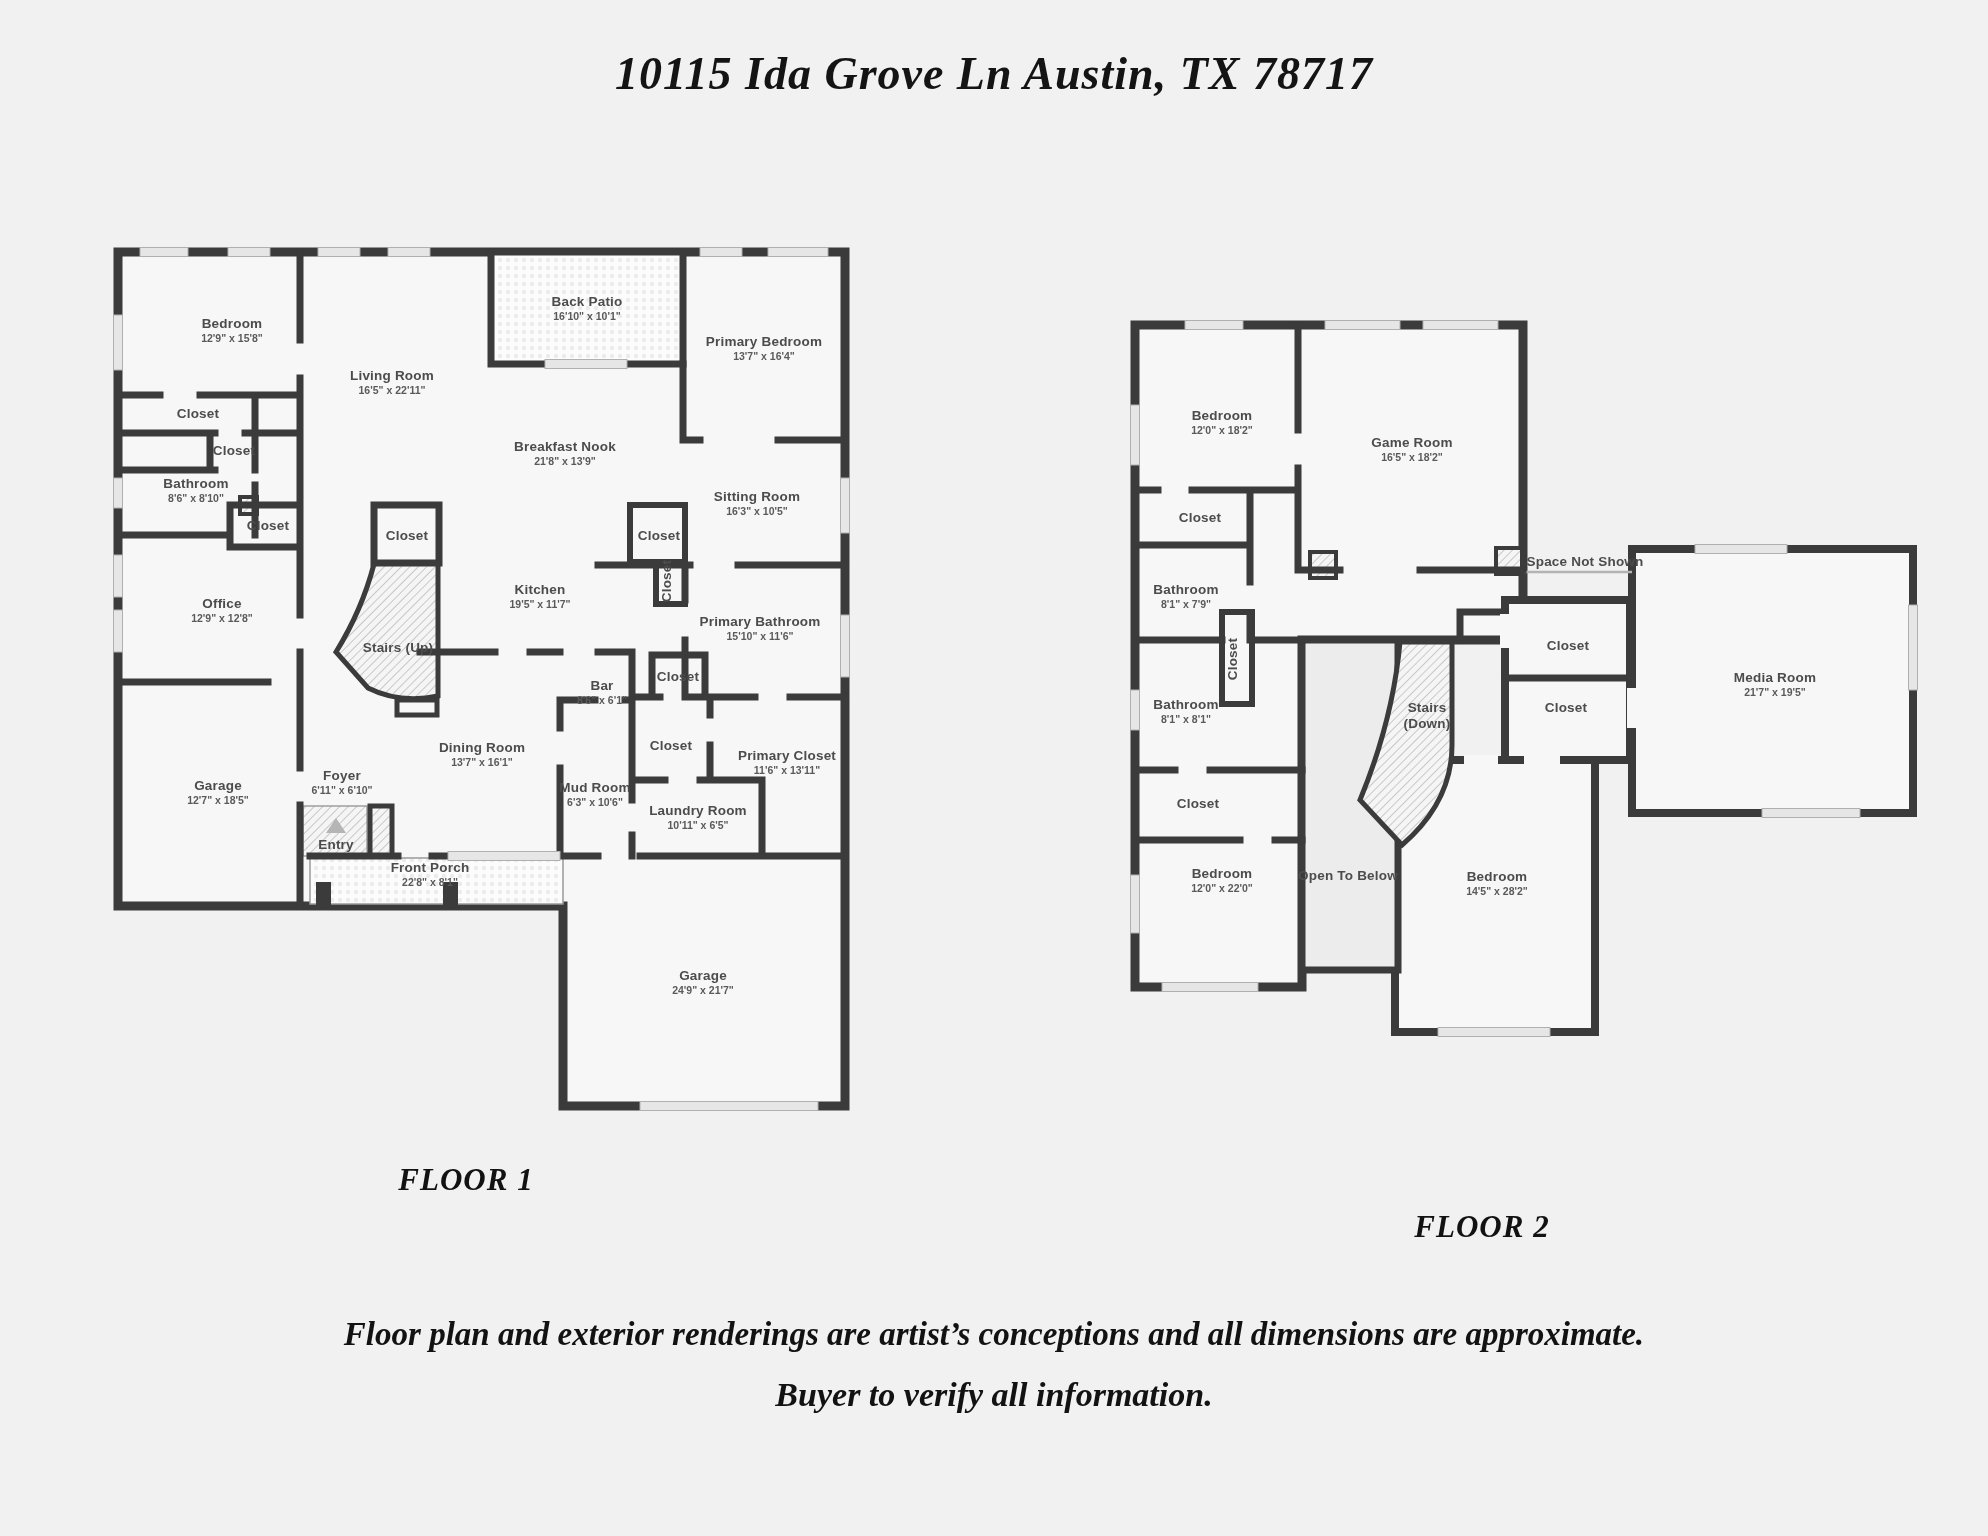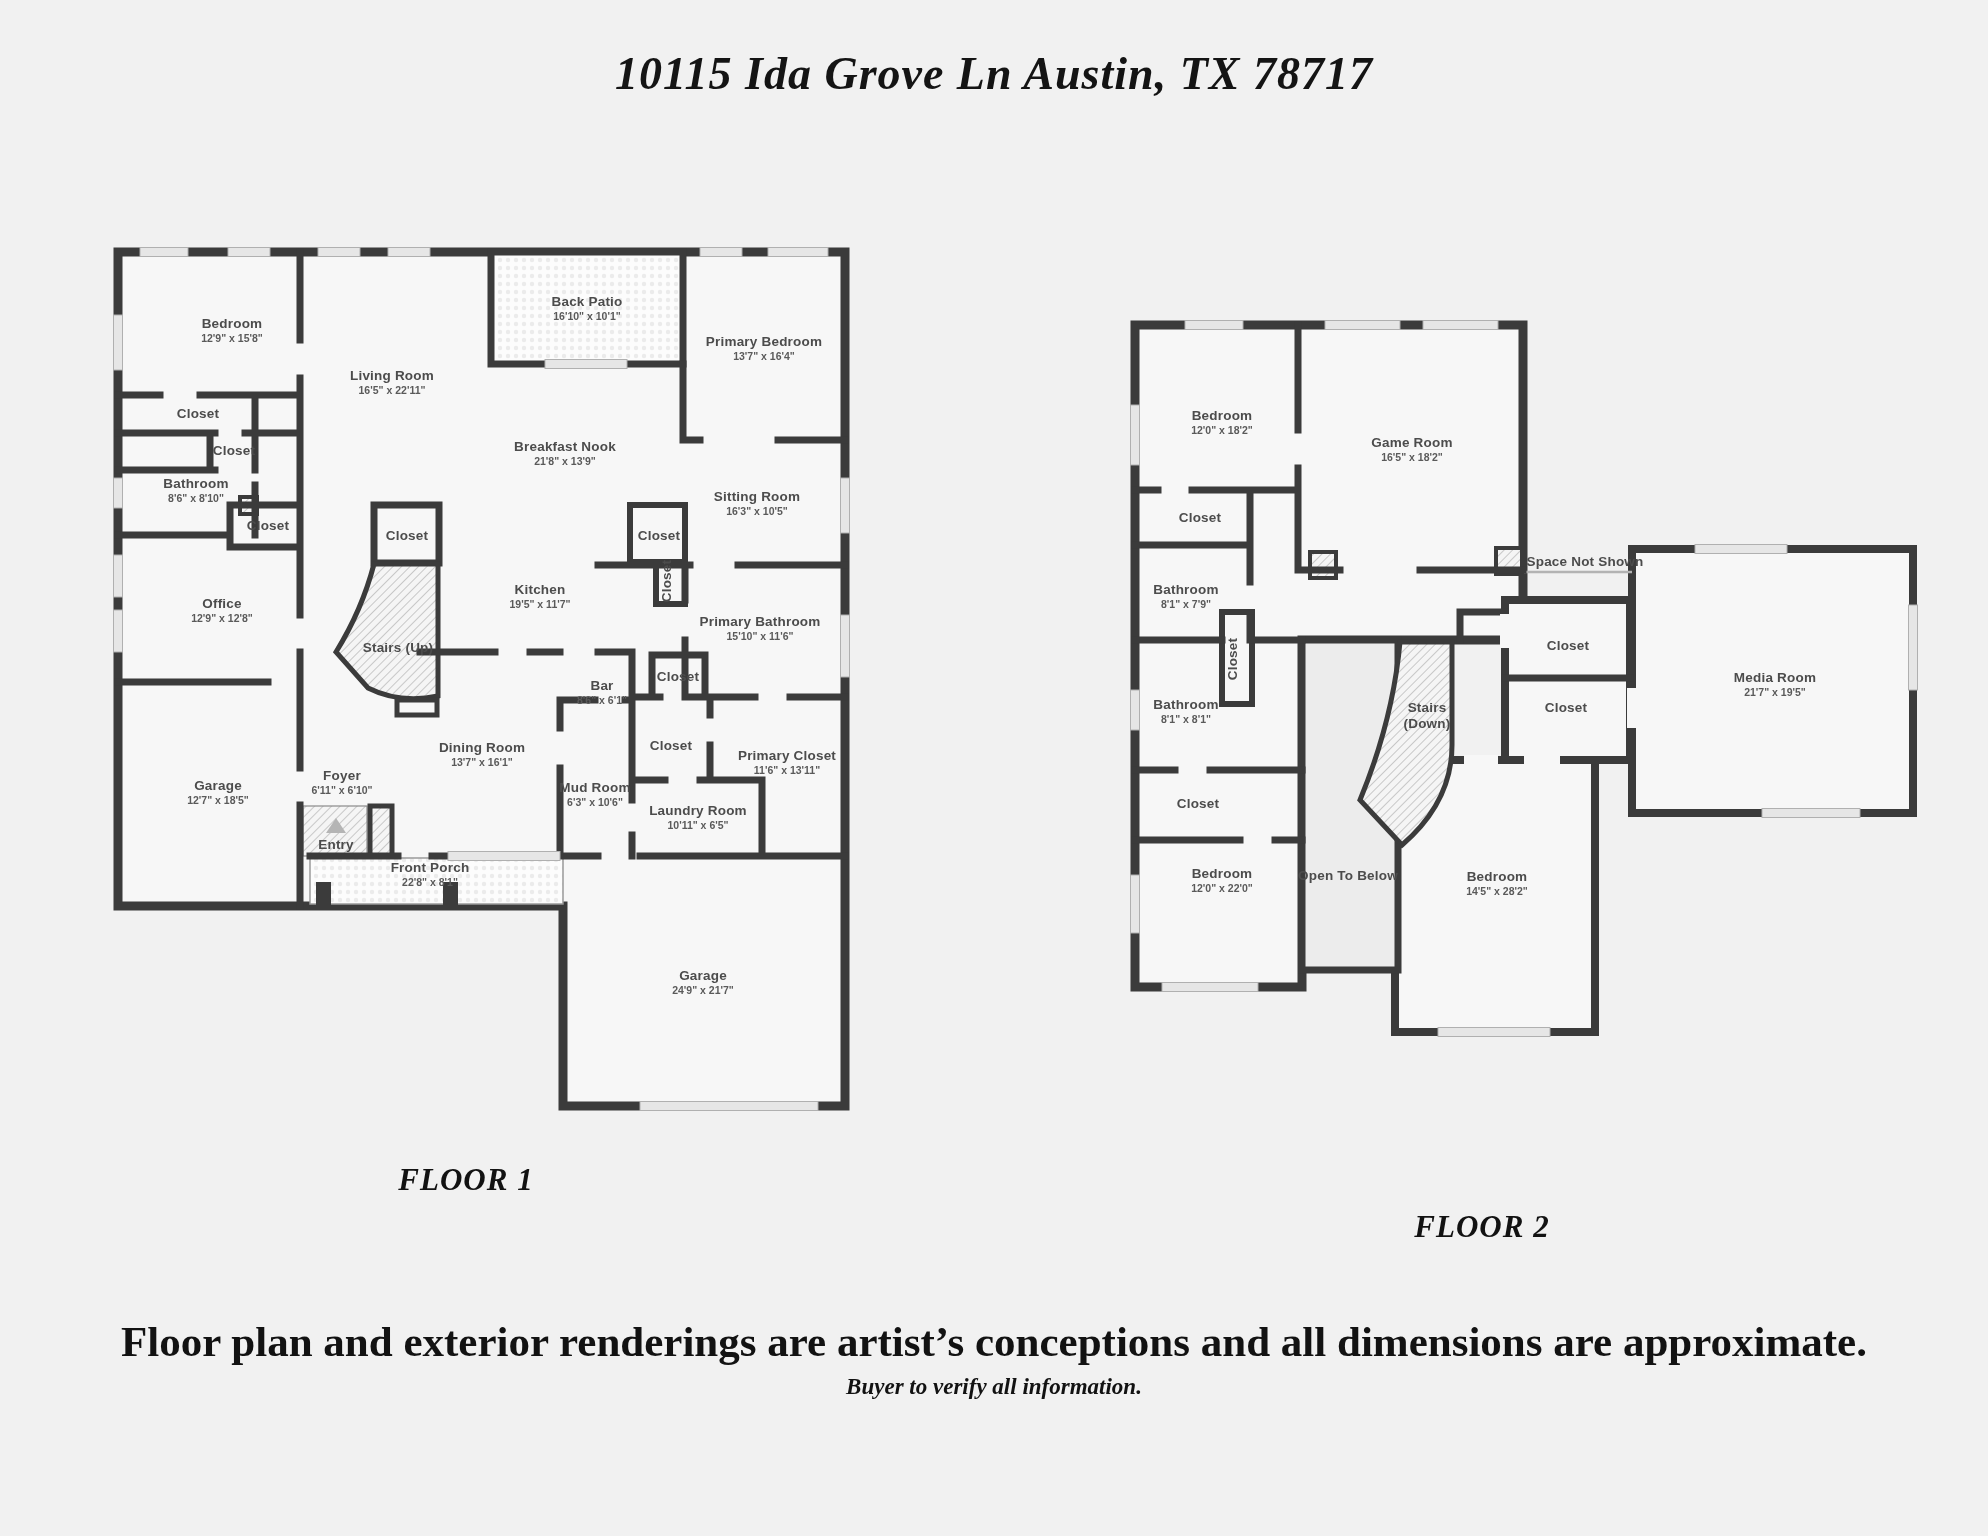--- a/index.html
+++ b/index.html
@@ -30,24 +30,24 @@
   .fence{stroke:#b3b3b3;stroke-width:2.5;fill:none}
   .newel{fill:var(--room-fill);stroke:var(--wall);stroke-width:5}
   .tri{fill:#b5b5b5}
   .room-name{font:700 13.5px "Liberation Sans",sans-serif;fill:var(--label);
              text-anchor:middle;letter-spacing:.2px}
   .room-dims{font:700 10.5px "Liberation Sans",sans-serif;fill:var(--dims);text-anchor:middle}
   .floorcap{position:absolute;transform:translate(-50%,-50%);
     font-family:"Liberation Serif",serif;font-style:italic;font-weight:bold;
     font-size:31px;color:#121212;letter-spacing:1px;white-space:nowrap}
   .footer{position:absolute;top:1312px;left:0;width:100%;text-align:center;color:#121212}
-  .footer .f1,.footer .f2{font-family:"Liberation Serif",serif;font-weight:bold;
-    font-size:43px;line-height:1.38}
+  .footer .f1,.footer .f2{font-family:"Liberation Serif",serif;font-style:italic;font-weight:bold;
+    font-size:33px;line-height:1.38}
   .footer .f3{font-family:"Liberation Serif",serif;font-style:italic;font-weight:bold;
-    font-size:23px;margin-top:3px}
+    font-size:34px;margin-top:18px}
 </style>
 </head>
 <body>
 
 <div class="titleblock">
   <div class="t2">10115 Ida Grove Ln Austin, TX 78717</div>
 </div>
 
 <svg width="1988" height="1536" viewBox="0 0 1988 1536">
   <defs>

